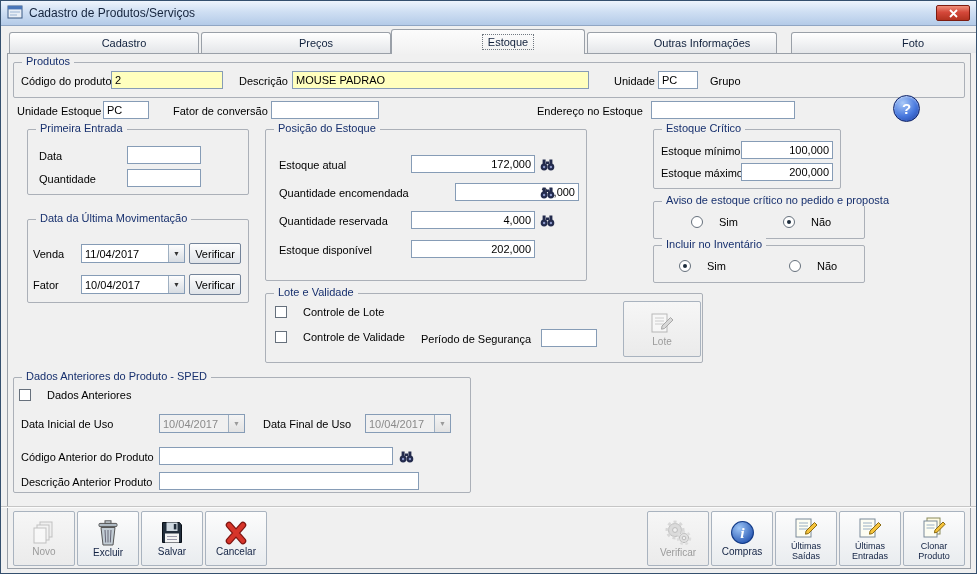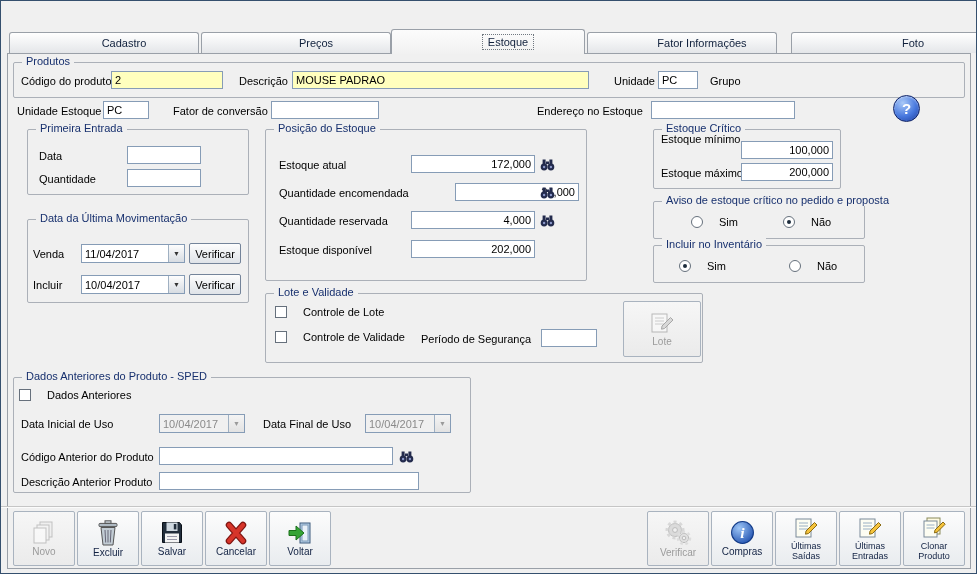--- a/index.html
+++ b/index.html
@@ -83,32 +83,48 @@
              background:linear-gradient(#f6f6f6,#ebebeb); display:flex; flex-direction:column;
              align-items:center; justify-content:center; gap:1px; font-family:inherit; z-index:6; }
   .lotebtn .cap { font-size:10px; color:#9b9b9b; }
   .lotebtn svg { filter:grayscale(1); opacity:.55; }
 </style>
 </head>
 <body>
 
 <div class="window">
 
+  <div class="titlebar">
+    <span>
+      <svg width="16" height="14" viewBox="0 0 16 14">
+          <rect x="1" y="1" width="14" height="12" fill="#e8eef6" stroke="#3a5a84"></rect>
+          <rect x="1" y="1" width="14" height="3.4" fill="#4a76b8"></rect>
+          <line x1="3" y1="7" x2="13" y2="7" stroke="#9ab4d4"></line>
+          <line x1="3" y1="10" x2="10" y2="10" stroke="#9ab4d4"></line>
+        </svg>
+    </span>
+    <span class="title">Cadastro de Produtos/Serviços</span>
+    <span class="close-btn">
+      <svg width="9" height="9" viewBox="0 0 9 9">
+          <path d="M1 1 L8 8 M8 1 L1 8" stroke="#fff" stroke-width="1.8"></path>
+        </svg>
+    </span>
+  </div>
 
   <div class="tab" style="left:8px;width:190px">
       <span class="tlbl">Cadastro</span>
     </div>
   <div class="tab" style="left:200px;width:190px">
       <span class="tlbl">Preços</span>
     </div>
   <div class="tab active" style="left:390px;width:194px">
       <span class="tlbl">Estoque</span>
     </div>
   <div class="tab" style="left:586px;width:190px">
-      <span class="tlbl">Fator Informações</span>
+      <span class="tlbl">Outras Informações</span>
     </div>
   <div class="tab" style="left:790px;width:204px">
       <span class="tlbl">Foto</span>
     </div>
   <div class="tabpage"></div>
 
   <div class="gb" style="left:12px;top:61px;width:952px;height:36px">
     <span class="leg">Produtos</span>
   </div>
   <span class="lb" style="left:20px;top:74px">Código do produto</span>
@@ -141,21 +157,21 @@
     <span class="leg">Data da Última Movimentação</span>
   </div>
   <span class="lb" style="left:32px;top:247px">Venda</span>
   <div class="combo" style="left:80px;top:243px;width:104px">
     <span class="cval">11/04/2017</span>
     <span class="carr">▼</span>
   </div>
   <button class="btn" style="left:188px;top:242px;width:52px;height:21px">
       <span>Verificar</span>
     </button>
-  <span class="lb" style="left:32px;top:278px">Incluir</span>
+  <span class="lb" style="left:32px;top:278px">Fator</span>
   <div class="combo" style="left:80px;top:274px;width:104px">
     <span class="cval">10/04/2017</span>
     <span class="carr">▼</span>
   </div>
   <button class="btn" style="left:188px;top:273px;width:52px;height:21px">
       <span>Verificar</span>
     </button>
 
   <div class="gb" style="left:264px;top:128px;width:322px;height:152px">
     <span class="leg">Posição do Estoque</span>
@@ -198,21 +214,21 @@
         <circle cx="4.1" cy="9" r="1.2" fill="#8a97c8"></circle>
         <circle cx="10.9" cy="9" r="1.2" fill="#8a97c8"></circle>
       </svg>
   </button>
   <span class="lb" style="left:278px;top:243px">Estoque disponível</span>
   <input class="fld num" style="left: 410px; top: 239px; width: 124px;" value="202,000">
 
   <div class="gb" style="left:652px;top:128px;width:188px;height:60px">
     <span class="leg">Estoque Crítico</span>
   </div>
-  <span class="lb" style="left:660px;top:132px">Estoque mínimo</span>
+  <span class="lb" style="left:660px;top:144px">Estoque mínimo</span>
   <input class="fld num" style="left: 740px; top: 140px; width: 92px;" value="100,000">
   <span class="lb" style="left:660px;top:166px">Estoque máximo</span>
   <input class="fld num" style="left: 740px; top: 162px; width: 92px;" value="200,000">
 
   <div class="gb" style="left:652px;top:200px;width:212px;height:38px">
     <span class="leg">Aviso de estoque crítico no pedido e proposta</span>
   </div>
   <div class="radio" style="left:690px;top:215px">
     <span class="rb"></span>
     <span>Sim</span>
@@ -323,28 +339,20 @@
     <svg width="24" height="25" viewBox="0 0 24 25">
         <path d="M2.5 2.5 h17 l2 2.5 v17.5 h-19 z" fill="#222e3c" stroke="#0a1018"></path>
         <rect x="6.5" y="2.5" width="11" height="8.5" fill="#cfd8e0"></rect>
         <rect x="13.8" y="4" width="2.6" height="5.4" fill="#222e3c"></rect>
         <rect x="5" y="13.5" width="14" height="9" fill="#f4f4f4"></rect>
         <line x1="7" y1="16.5" x2="17" y2="16.5" stroke="#99a"></line>
         <line x1="7" y1="19.5" x2="17" y2="19.5" stroke="#99a"></line>
       </svg>
     <span class="cap">Salvar</span>
   </button>
-  <button class="tbtn" style="left:268px">
-    <svg width="26" height="24" viewBox="0 0 26 24">
-        <rect x="13" y="2" width="10" height="20" fill="#b8d0e8" stroke="#3c5a7c"></rect>
-        <rect x="15" y="4" width="6" height="16" fill="#e8f0f8" stroke="#7c9ab8"></rect>
-        <path d="M2 9.5 h7 v-4.5 l8 7 -8 7 v-4.5 h-7 z" fill="#35a435" stroke="#1b701b"></path>
-      </svg>
-    <span class="cap">Voltar</span>
-  </button>
 
   <button class="tbtn dis" style="left:646px">
     <svg width="28" height="26" viewBox="0 0 28 26">
         <circle cx="11" cy="10" r="6.5" fill="#c9c9c9" stroke="#8d8d8d"></circle>
         <circle cx="11" cy="10" r="8" fill="none" stroke="#c2c2c2" stroke-width="3" stroke-dasharray="3 3"></circle>
         <circle cx="11" cy="10" r="2.4" fill="#f0f0f0" stroke="#8d8d8d"></circle>
         <circle cx="20" cy="18" r="4.6" fill="#d4d4d4" stroke="#909090"></circle>
         <circle cx="20" cy="18" r="6" fill="none" stroke="#cecece" stroke-width="2.6" stroke-dasharray="2.6 2.6"></circle>
         <circle cx="20" cy="18" r="1.8" fill="#f0f0f0" stroke="#909090"></circle>
       </svg>

